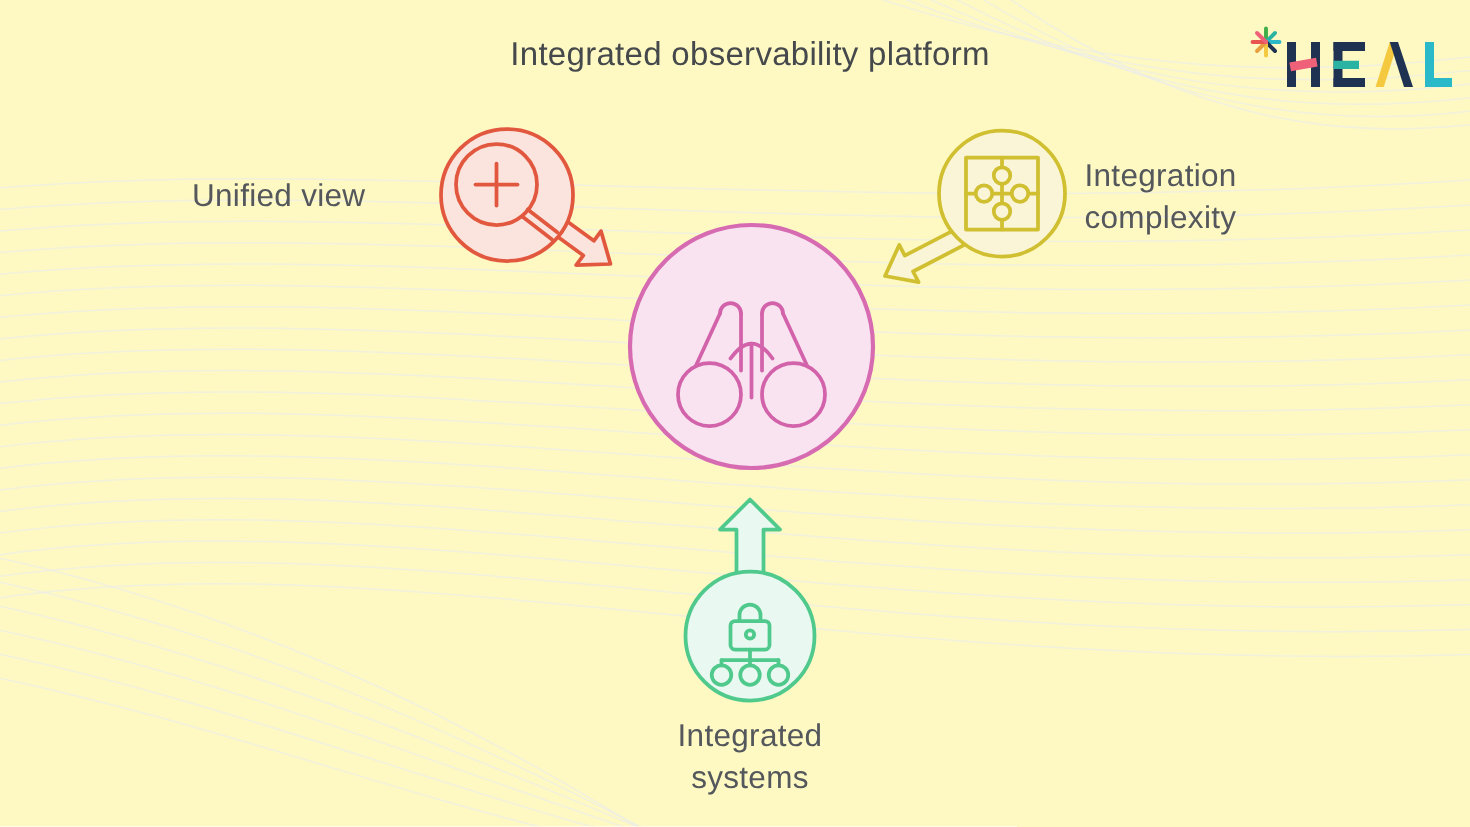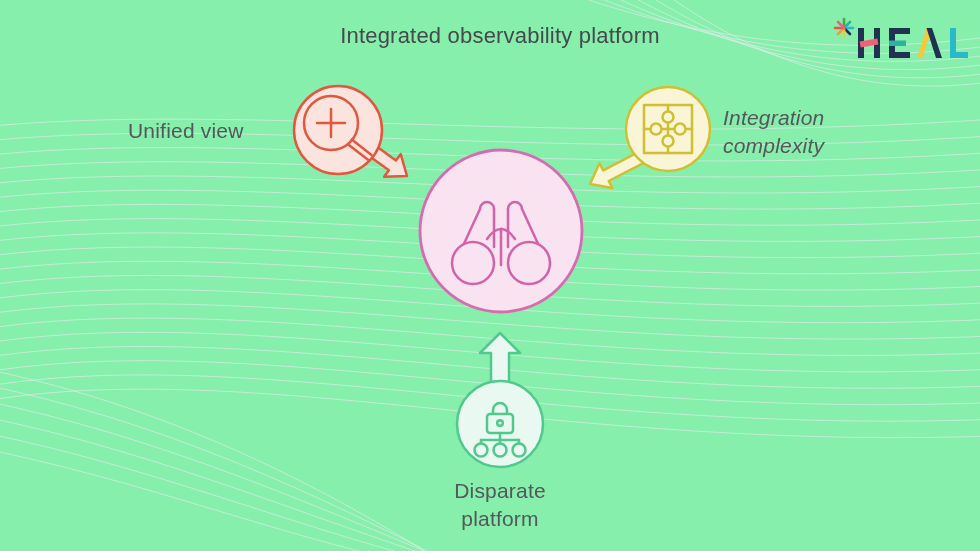--- a/index.html
+++ b/index.html
@@ -1,34 +1,34 @@
 <!DOCTYPE html>
 <html><head>
 <meta charset="utf-8">
 <style>
   html,body { margin:0; padding:0; background:#ffffff; }
   .stage {
     position:relative; width:980px; height:551px; overflow:hidden;
-    background:#86efac;
+    background:#fef9c3;
     font-family:"Liberation Sans", sans-serif;
   }
   .bg { position:absolute; left:0; top:0; width:980px; height:551px; }
   .wave { fill:none; stroke:#e9ebee; stroke-width:1; opacity:.6; }
 
   .title {
     position:absolute; left:280px; top:23px; width:440px;
     text-align:center; font-size:22px; font-weight:500; color:#46494c;
     letter-spacing:.2px;
   }
   .label {
     position:absolute; font-size:21px; line-height:28px; color:#54575b;
     letter-spacing:.2px;
   }
   .label.unified   { left:128px; top:117px; width:150px; text-align:left; }
-  .label.integration { left:723px; top:104px; width:160px; text-align:left;font-style:italic; }
+  .label.integration { left:723px; top:104px; width:160px; text-align:left; }
   .label.disparate { left:425px; top:477px; width:150px; text-align:center; }
 
   .node-svg { position:absolute; overflow:visible; }
 
   
   .c-red    { fill:#fbe4de; stroke:#e2583f; stroke-width:2.5; }
   .c-yellow { fill:#faf5d6; stroke:#d0bf30; stroke-width:2.5; }
   .c-green  { fill:#e9f8f0; stroke:#4fc98c; stroke-width:2.5; }
   .c-pink   { fill:#f9e3f0; stroke:#d76bb1; stroke-width:2.8; }
 
@@ -174,15 +174,15 @@
       <line x1="50" y1="117" x2="50" y2="121"></line>
       <line x1="69" y1="117" x2="69" y2="121"></line>
       <circle cx="31" cy="127" r="6.5" class="nodehead"></circle>
       <circle cx="50" cy="127" r="6.5" class="nodehead"></circle>
       <circle cx="69" cy="127" r="6.5" class="nodehead"></circle>
     </g>
   </svg>
 
   <div class="label unified">Unified view</div>
   <div class="label integration">Integration complexity</div>
-  <div class="label disparate">Disparate platform</div>
+  <div class="label disparate">Integrated systems</div>
 
 </div>
 
 </body></html>

